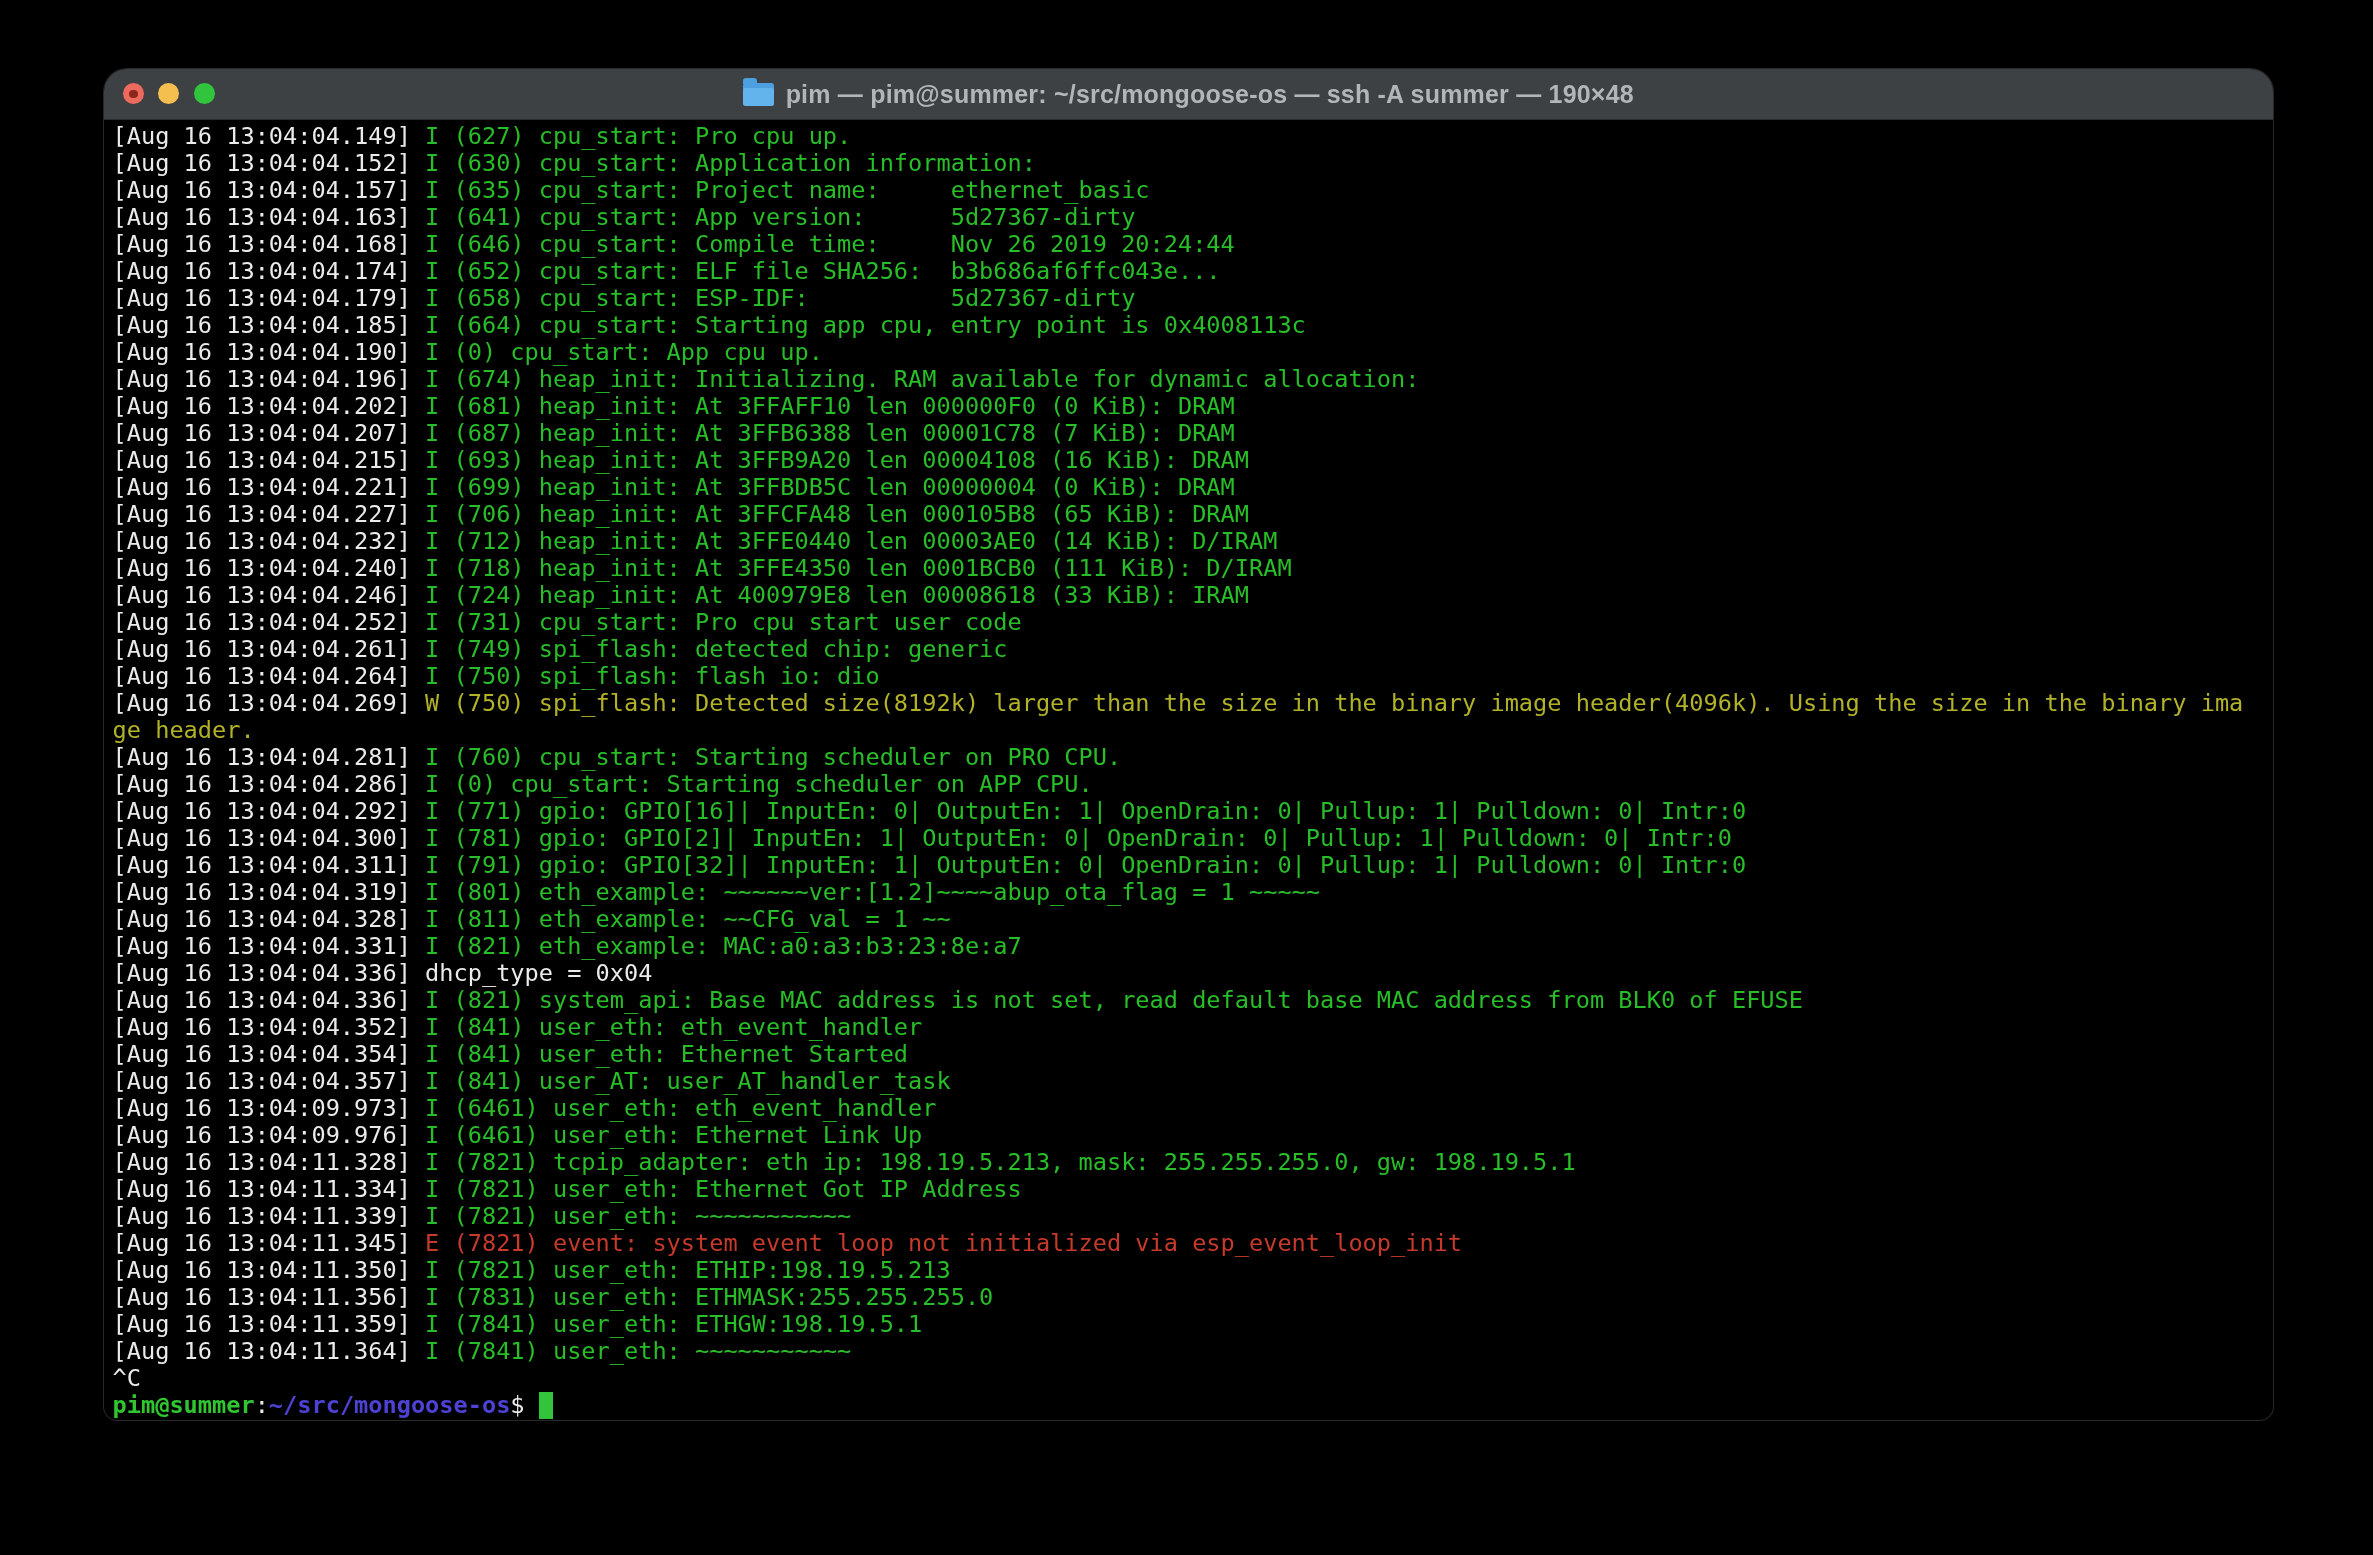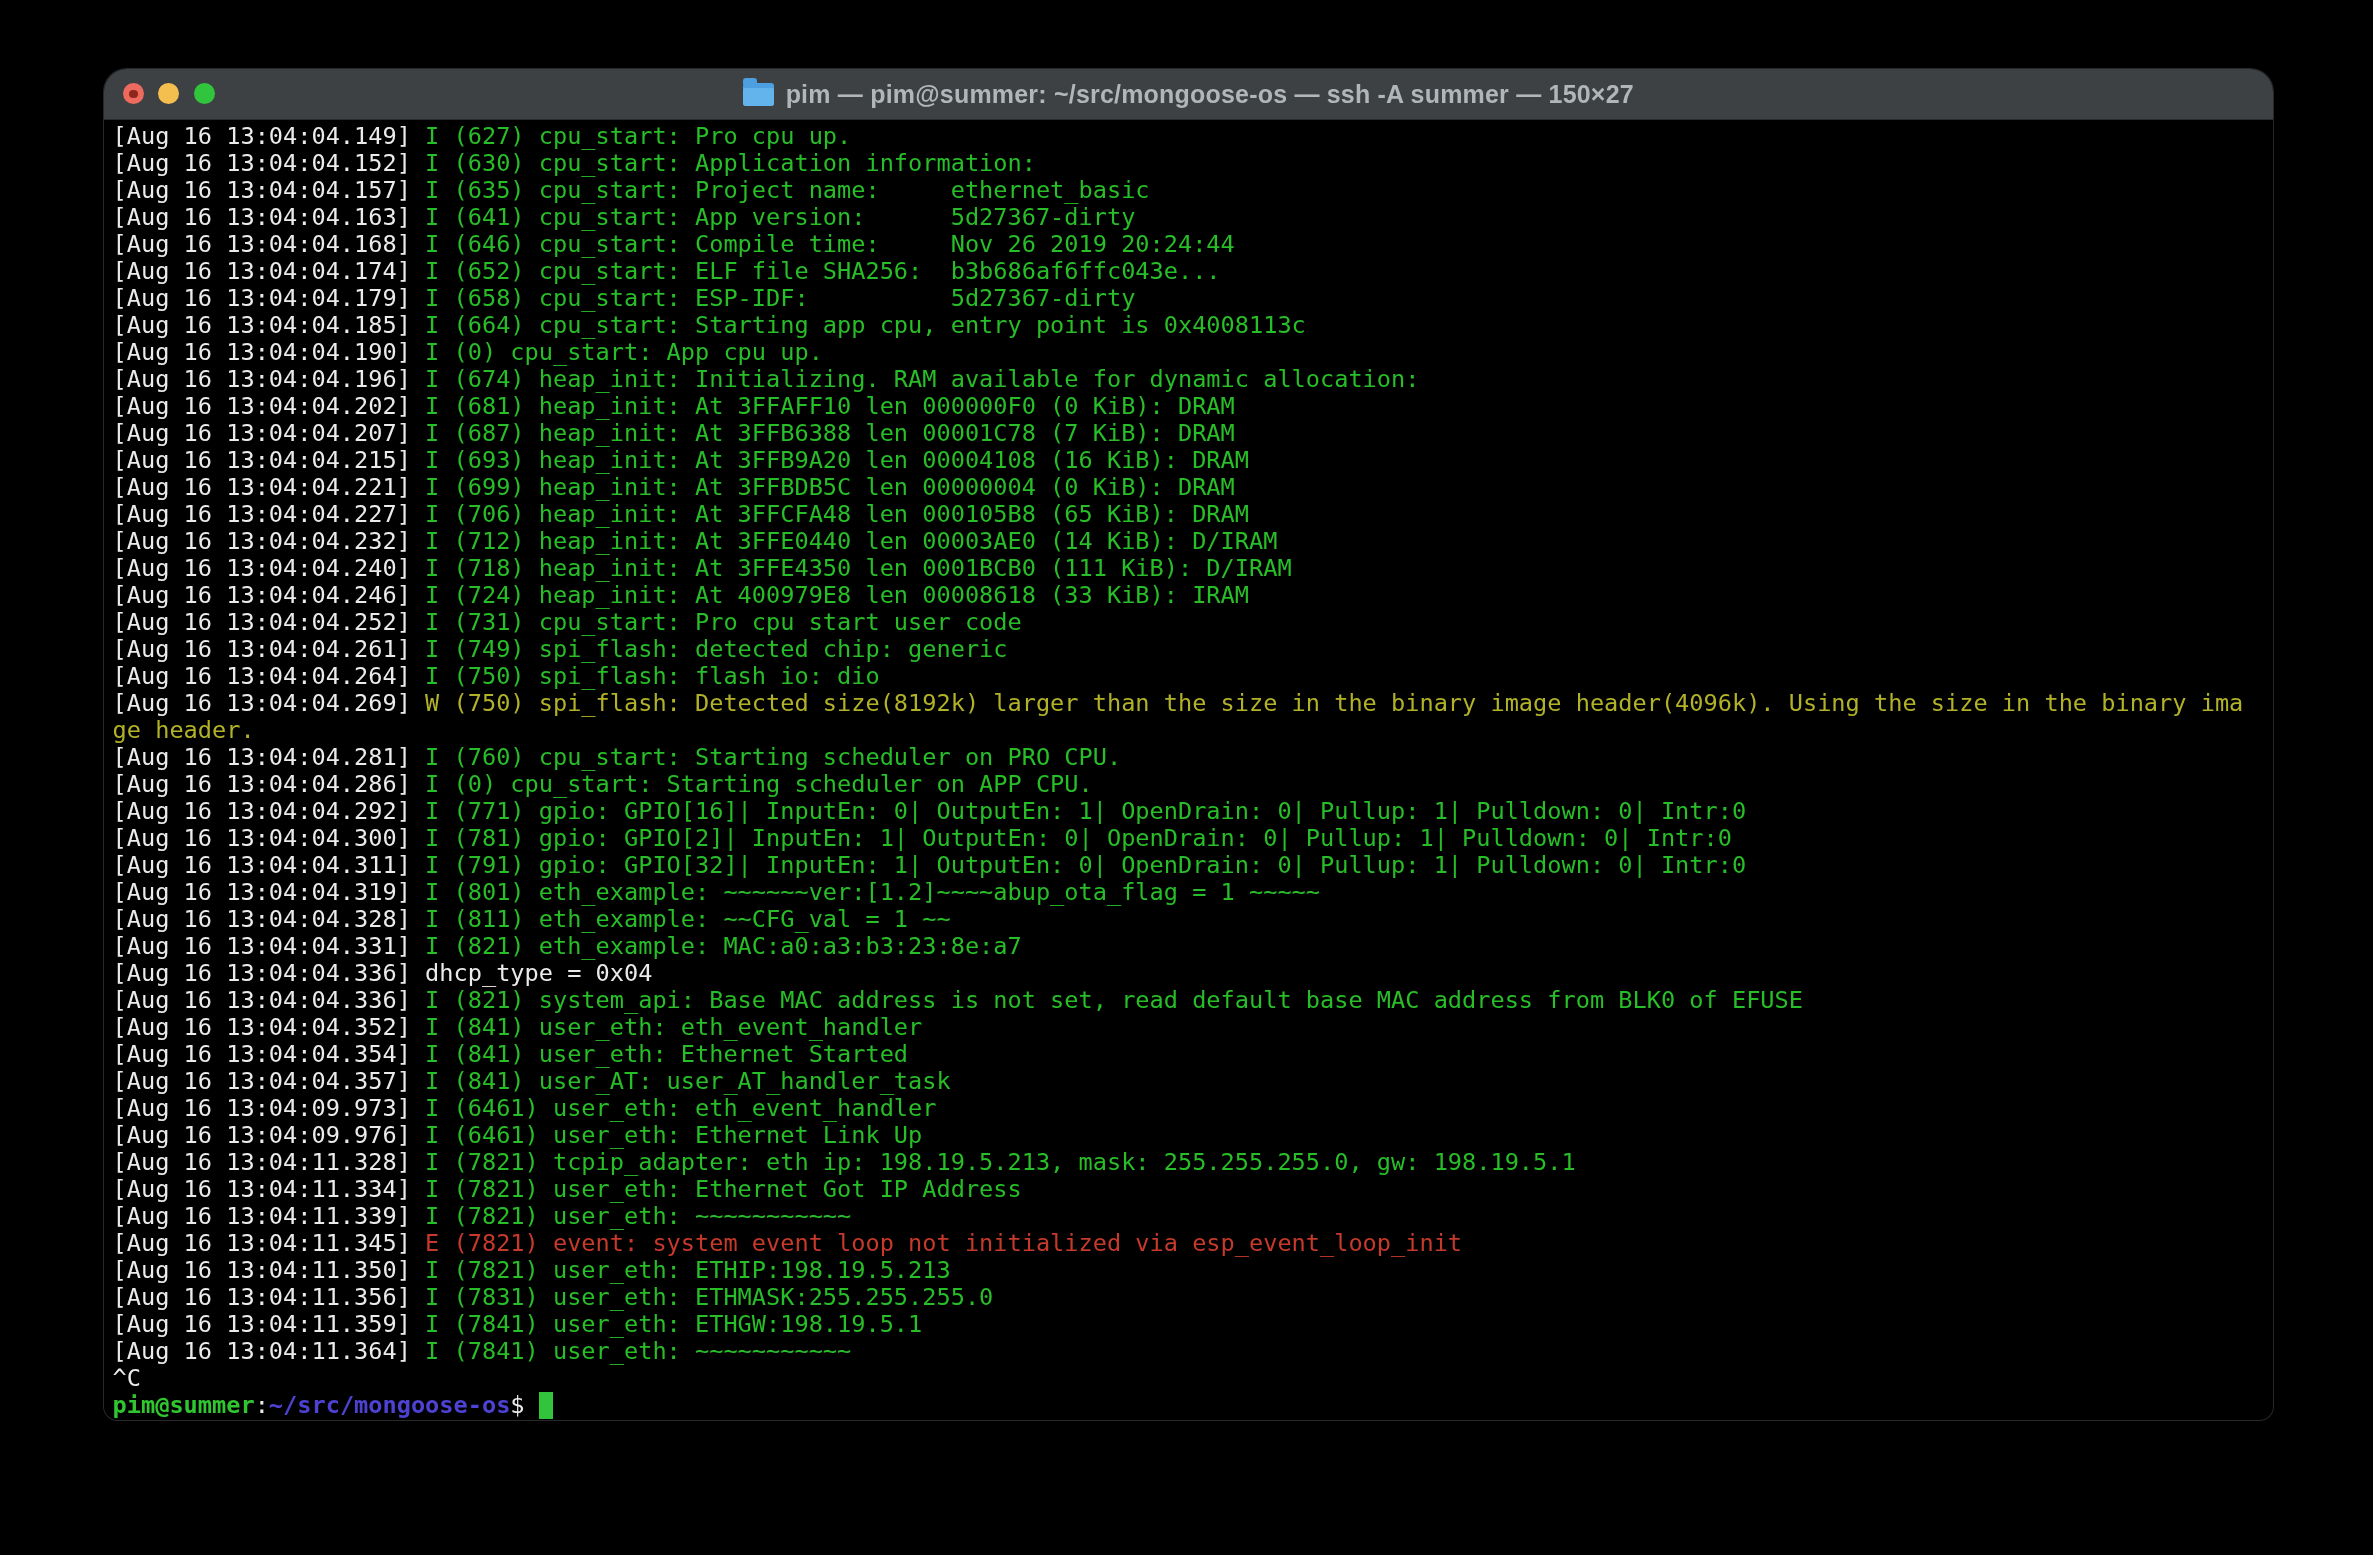--- a/index.html
+++ b/index.html
@@ -43,18 +43,18 @@
 
 <div class="window">
   <div class="titlebar">
     <div class="traffic">
       <button class="light red"></button>
       <button class="light yellow"></button>
       <button class="light green"></button>
     </div>
     <div class="title">
       <span class="folder"></span>
-      <span>pim — pim@summer: ~/src/mongoose-os — ssh -A summer — 150×27</span>
+      <span>pim — pim@summer: ~/src/mongoose-os — ssh -A summer — 190×48</span>
     </div>
   </div>
   <div class="screen"><div class="row"><span style="color: rgb(235, 235, 235);">[Aug 16 13:04:04.149] </span><span style="color: rgb(40, 190, 40);">I (627) cpu_start: Pro cpu up.</span></div><div class="row"><span style="color: rgb(235, 235, 235);">[Aug 16 13:04:04.152] </span><span style="color: rgb(40, 190, 40);">I (630) cpu_start: Application information:</span></div><div class="row"><span style="color: rgb(235, 235, 235);">[Aug 16 13:04:04.157] </span><span style="color: rgb(40, 190, 40);">I (635) cpu_start: Project name:     ethernet_basic</span></div><div class="row"><span style="color: rgb(235, 235, 235);">[Aug 16 13:04:04.163] </span><span style="color: rgb(40, 190, 40);">I (641) cpu_start: App version:      5d27367-dirty</span></div><div class="row"><span style="color: rgb(235, 235, 235);">[Aug 16 13:04:04.168] </span><span style="color: rgb(40, 190, 40);">I (646) cpu_start: Compile time:     Nov 26 2019 20:24:44</span></div><div class="row"><span style="color: rgb(235, 235, 235);">[Aug 16 13:04:04.174] </span><span style="color: rgb(40, 190, 40);">I (652) cpu_start: ELF file SHA256:  b3b686af6ffc043e...</span></div><div class="row"><span style="color: rgb(235, 235, 235);">[Aug 16 13:04:04.179] </span><span style="color: rgb(40, 190, 40);">I (658) cpu_start: ESP-IDF:          5d27367-dirty</span></div><div class="row"><span style="color: rgb(235, 235, 235);">[Aug 16 13:04:04.185] </span><span style="color: rgb(40, 190, 40);">I (664) cpu_start: Starting app cpu, entry point is 0x4008113c</span></div><div class="row"><span style="color: rgb(235, 235, 235);">[Aug 16 13:04:04.190] </span><span style="color: rgb(40, 190, 40);">I (0) cpu_start: App cpu up.</span></div><div class="row"><span style="color: rgb(235, 235, 235);">[Aug 16 13:04:04.196] </span><span style="color: rgb(40, 190, 40);">I (674) heap_init: Initializing. RAM available for dynamic allocation:</span></div><div class="row"><span style="color: rgb(235, 235, 235);">[Aug 16 13:04:04.202] </span><span style="color: rgb(40, 190, 40);">I (681) heap_init: At 3FFAFF10 len 000000F0 (0 KiB): DRAM</span></div><div class="row"><span style="color: rgb(235, 235, 235);">[Aug 16 13:04:04.207] </span><span style="color: rgb(40, 190, 40);">I (687) heap_init: At 3FFB6388 len 00001C78 (7 KiB): DRAM</span></div><div class="row"><span style="color: rgb(235, 235, 235);">[Aug 16 13:04:04.215] </span><span style="color: rgb(40, 190, 40);">I (693) heap_init: At 3FFB9A20 len 00004108 (16 KiB): DRAM</span></div><div class="row"><span style="color: rgb(235, 235, 235);">[Aug 16 13:04:04.221] </span><span style="color: rgb(40, 190, 40);">I (699) heap_init: At 3FFBDB5C len 00000004 (0 KiB): DRAM</span></div><div class="row"><span style="color: rgb(235, 235, 235);">[Aug 16 13:04:04.227] </span><span style="color: rgb(40, 190, 40);">I (706) heap_init: At 3FFCFA48 len 000105B8 (65 KiB): DRAM</span></div><div class="row"><span style="color: rgb(235, 235, 235);">[Aug 16 13:04:04.232] </span><span style="color: rgb(40, 190, 40);">I (712) heap_init: At 3FFE0440 len 00003AE0 (14 KiB): D/IRAM</span></div><div class="row"><span style="color: rgb(235, 235, 235);">[Aug 16 13:04:04.240] </span><span style="color: rgb(40, 190, 40);">I (718) heap_init: At 3FFE4350 len 0001BCB0 (111 KiB): D/IRAM</span></div><div class="row"><span style="color: rgb(235, 235, 235);">[Aug 16 13:04:04.246] </span><span style="color: rgb(40, 190, 40);">I (724) heap_init: At 400979E8 len 00008618 (33 KiB): IRAM</span></div><div class="row"><span style="color: rgb(235, 235, 235);">[Aug 16 13:04:04.252] </span><span style="color: rgb(40, 190, 40);">I (731) cpu_start: Pro cpu start user code</span></div><div class="row"><span style="color: rgb(235, 235, 235);">[Aug 16 13:04:04.261] </span><span style="color: rgb(40, 190, 40);">I (749) spi_flash: detected chip: generic</span></div><div class="row"><span style="color: rgb(235, 235, 235);">[Aug 16 13:04:04.264] </span><span style="color: rgb(40, 190, 40);">I (750) spi_flash: flash io: dio</span></div><div class="row"><span style="color: rgb(235, 235, 235);">[Aug 16 13:04:04.269] </span><span style="color: rgb(178, 178, 41);">W (750) spi_flash: Detected size(8192k) larger than the size in the binary image header(4096k). Using the size in the binary ima</span></div><div class="row"><span style="color: rgb(178, 178, 41);">ge header.</span></div><div class="row"><span style="color: rgb(235, 235, 235);">[Aug 16 13:04:04.281] </span><span style="color: rgb(40, 190, 40);">I (760) cpu_start: Starting scheduler on PRO CPU.</span></div><div class="row"><span style="color: rgb(235, 235, 235);">[Aug 16 13:04:04.286] </span><span style="color: rgb(40, 190, 40);">I (0) cpu_start: Starting scheduler on APP CPU.</span></div><div class="row"><span style="color: rgb(235, 235, 235);">[Aug 16 13:04:04.292] </span><span style="color: rgb(40, 190, 40);">I (771) gpio: GPIO[16]| InputEn: 0| OutputEn: 1| OpenDrain: 0| Pullup: 1| Pulldown: 0| Intr:0</span></div><div class="row"><span style="color: rgb(235, 235, 235);">[Aug 16 13:04:04.300] </span><span style="color: rgb(40, 190, 40);">I (781) gpio: GPIO[2]| InputEn: 1| OutputEn: 0| OpenDrain: 0| Pullup: 1| Pulldown: 0| Intr:0</span></div><div class="row"><span style="color: rgb(235, 235, 235);">[Aug 16 13:04:04.311] </span><span style="color: rgb(40, 190, 40);">I (791) gpio: GPIO[32]| InputEn: 1| OutputEn: 0| OpenDrain: 0| Pullup: 1| Pulldown: 0| Intr:0</span></div><div class="row"><span style="color: rgb(235, 235, 235);">[Aug 16 13:04:04.319] </span><span style="color: rgb(40, 190, 40);">I (801) eth_example: ~~~~~~ver:[1.2]~~~~abup_ota_flag = 1 ~~~~~</span></div><div class="row"><span style="color: rgb(235, 235, 235);">[Aug 16 13:04:04.328] </span><span style="color: rgb(40, 190, 40);">I (811) eth_example: ~~CFG_val = 1 ~~</span></div><div class="row"><span style="color: rgb(235, 235, 235);">[Aug 16 13:04:04.331] </span><span style="color: rgb(40, 190, 40);">I (821) eth_example: MAC:a0:a3:b3:23:8e:a7</span></div><div class="row"><span style="color: rgb(235, 235, 235);">[Aug 16 13:04:04.336] </span><span style="color: rgb(235, 235, 235);">dhcp_type = 0x04</span></div><div class="row"><span style="color: rgb(235, 235, 235);">[Aug 16 13:04:04.336] </span><span style="color: rgb(40, 190, 40);">I (821) system_api: Base MAC address is not set, read default base MAC address from BLK0 of EFUSE</span></div><div class="row"><span style="color: rgb(235, 235, 235);">[Aug 16 13:04:04.352] </span><span style="color: rgb(40, 190, 40);">I (841) user_eth: eth_event_handler</span></div><div class="row"><span style="color: rgb(235, 235, 235);">[Aug 16 13:04:04.354] </span><span style="color: rgb(40, 190, 40);">I (841) user_eth: Ethernet Started</span></div><div class="row"><span style="color: rgb(235, 235, 235);">[Aug 16 13:04:04.357] </span><span style="color: rgb(40, 190, 40);">I (841) user_AT: user_AT_handler_task</span></div><div class="row"><span style="color: rgb(235, 235, 235);">[Aug 16 13:04:09.973] </span><span style="color: rgb(40, 190, 40);">I (6461) user_eth: eth_event_handler</span></div><div class="row"><span style="color: rgb(235, 235, 235);">[Aug 16 13:04:09.976] </span><span style="color: rgb(40, 190, 40);">I (6461) user_eth: Ethernet Link Up</span></div><div class="row"><span style="color: rgb(235, 235, 235);">[Aug 16 13:04:11.328] </span><span style="color: rgb(40, 190, 40);">I (7821) tcpip_adapter: eth ip: 198.19.5.213, mask: 255.255.255.0, gw: 198.19.5.1</span></div><div class="row"><span style="color: rgb(235, 235, 235);">[Aug 16 13:04:11.334] </span><span style="color: rgb(40, 190, 40);">I (7821) user_eth: Ethernet Got IP Address</span></div><div class="row"><span style="color: rgb(235, 235, 235);">[Aug 16 13:04:11.339] </span><span style="color: rgb(40, 190, 40);">I (7821) user_eth: ~~~~~~~~~~~</span></div><div class="row"><span style="color: rgb(235, 235, 235);">[Aug 16 13:04:11.345] </span><span style="color: rgb(198, 57, 43);">E (7821) event: system event loop not initialized via esp_event_loop_init</span></div><div class="row"><span style="color: rgb(235, 235, 235);">[Aug 16 13:04:11.350] </span><span style="color: rgb(40, 190, 40);">I (7821) user_eth: ETHIP:198.19.5.213</span></div><div class="row"><span style="color: rgb(235, 235, 235);">[Aug 16 13:04:11.356] </span><span style="color: rgb(40, 190, 40);">I (7831) user_eth: ETHMASK:255.255.255.0</span></div><div class="row"><span style="color: rgb(235, 235, 235);">[Aug 16 13:04:11.359] </span><span style="color: rgb(40, 190, 40);">I (7841) user_eth: ETHGW:198.19.5.1</span></div><div class="row"><span style="color: rgb(235, 235, 235);">[Aug 16 13:04:11.364] </span><span style="color: rgb(40, 190, 40);">I (7841) user_eth: ~~~~~~~~~~~</span></div><div class="row"><span style="color: rgb(235, 235, 235);">^C</span></div><div class="row"><span class="b" style="color: rgb(47, 198, 47);">pim@summer</span><span style="color: rgb(235, 235, 235);">:</span><span class="b" style="color: rgb(77, 66, 212);">~/src/mongoose-os</span><span style="color: rgb(235, 235, 235);">$ </span><span class="cursor-block" style="color: rgb(235, 235, 235); background: rgb(50, 197, 60);"> </span></div></div>
 </div>
 
 
 </body></html>

